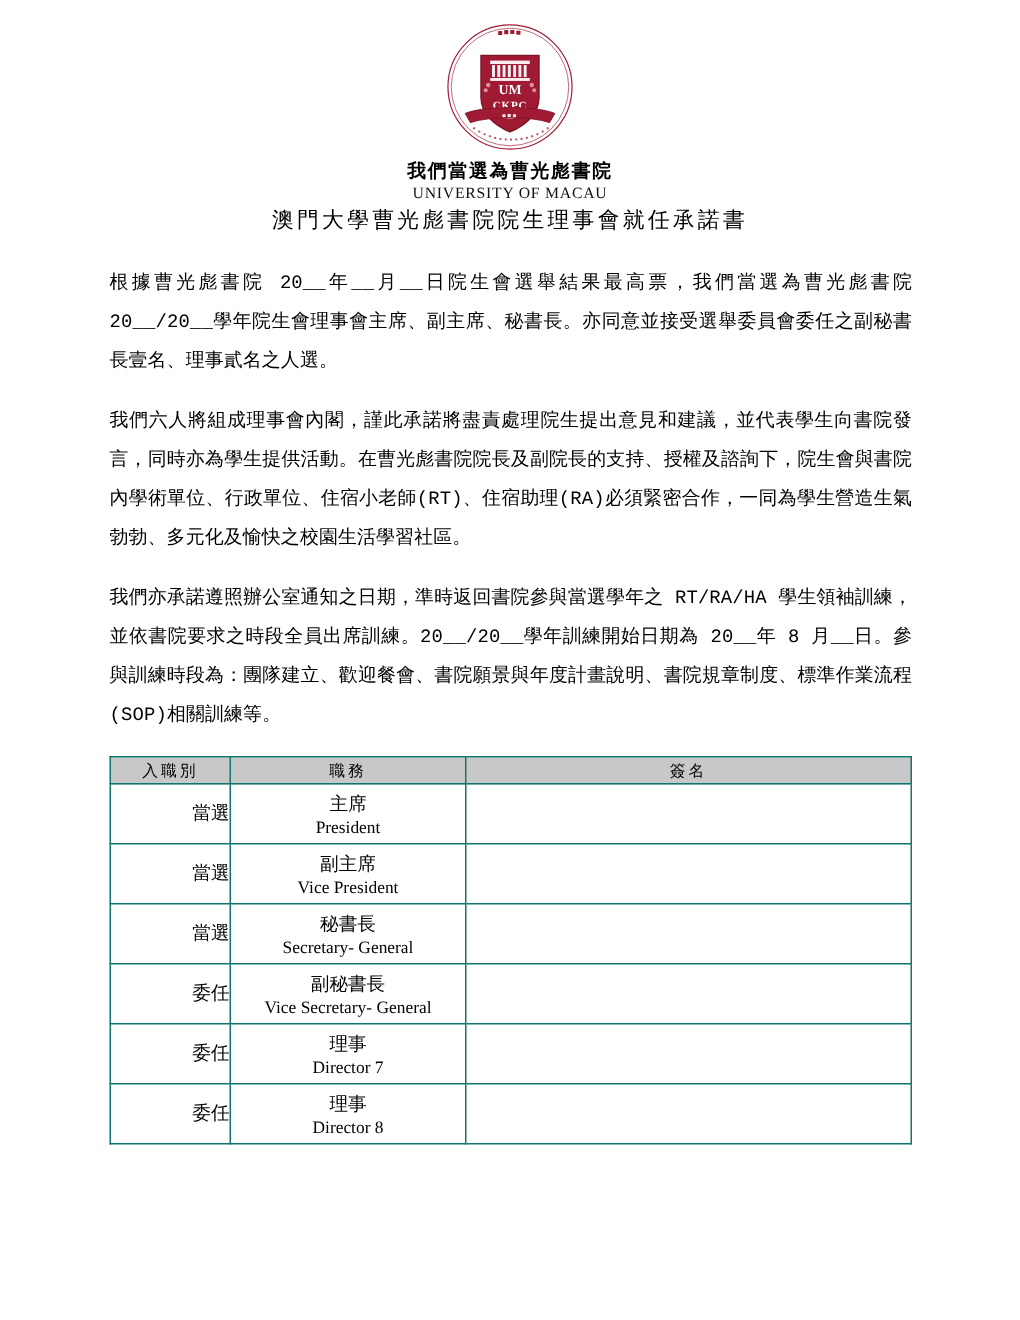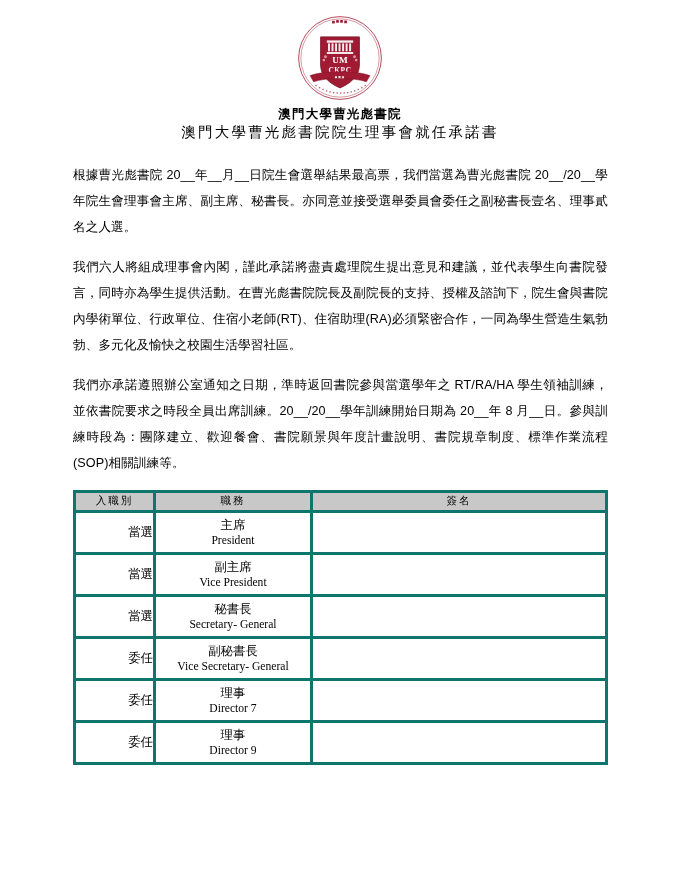--- a/index.html
+++ b/index.html
@@ -66,21 +66,21 @@
     margin-bottom: 6px;
     color: #000;
   }
 
   
   .body-wrap {
     padding: 0 72px 0 73px;
     box-sizing: border-box;
   }
   p.para {
-    font-family: Liberation Sans, sans-serif;
+    font-family: Liberation Mono, monospace;
     font-size: 12.6px;
     line-height: 26px;
     margin: 0 0 14px 0;
     text-align: justify;
     text-justify: inter-ideograph;
     color: #000;
     letter-spacing: 0.1px;
   }
   p.para:first-of-type {
     margin-top: 20px;
@@ -95,21 +95,21 @@
 
   
   table.commit-table {
     border-collapse: collapse;
     width: 100%;
     table-layout: fixed;
     margin-top: 2px;
   }
   table.commit-table th,
   table.commit-table td {
-    border: 3px solid #0f766e;
+    border: 1px solid #0f766e;
     padding: 0;
     vertical-align: middle;
   }
   table.commit-table thead th {
     background: #c8c8c8;
     height: 17px;
     font-weight: normal;
     font-family: "DejaVu Serif", "Liberation Serif", serif;
     font-size: 10.5px;
     letter-spacing: 2px;
@@ -217,21 +217,22 @@
           <rect x="58" y="88.6" width="1.5" height="1.5"></rect>
           <rect x="62" y="87.8" width="1.5" height="1.5"></rect>
           <rect x="66" y="86.6" width="1.5" height="1.5"></rect>
           <rect x="70" y="85" width="1.5" height="1.5"></rect>
           <rect x="74" y="83" width="1.5" height="1.5"></rect>
           <rect x="77.8" y="80.5" width="1.5" height="1.5"></rect>
         </g>
       </svg>
     </div>
 
-    <div class="org-cn">澳門大學曹光彪書院</div>
+    <div class="org-cn">我們當選為曹光彪書院</div>
+    <div class="org-en2">UNIVERSITY OF MACAU</div>
   </div>
 
   <div class="doc-title">澳門大學曹光彪書院院生理事會就任承諾書</div>
 
   <div class="body-wrap">
 
     <p class="para">根據曹光彪書院 20__年__月__日院生會選舉結果最高票，我們當選為曹光彪書院 20__/20__學年院生會理事會主席、副主席、秘書長。亦同意並接受選舉委員會委任之副秘書長壹名、理事貳名之人選。</p>
 
     <p class="para">我們六人將組成理事會內閣，謹此承諾將盡責處理院生提出意見和建議，並代表學生向書院發言，同時亦為學生提供活動。在曹光彪書院院長及副院長的支持、授權及諮詢下，院生會與書院內學術單位、行政單位、住宿小老師(RT)、住宿助理(RA)必須緊密合作，一同為學生營造生氣勃勃、多元化及愉快之校園生活學習社區。</p>
 
@@ -289,21 +290,21 @@
           <td class="cell-role">
             <span class="role-cn">理事</span>
             <span class="role-en">Director 7</span>
           </td>
           <td class="cell-sign"></td>
         </tr>
         <tr>
           <td class="cell-type">委任</td>
           <td class="cell-role">
             <span class="role-cn">理事</span>
-            <span class="role-en">Director 9</span>
+            <span class="role-en">Director 8</span>
           </td>
           <td class="cell-sign"></td>
         </tr>
       </tbody>
     </table>
 
   </div>
 </div>
 
 </body></html>

